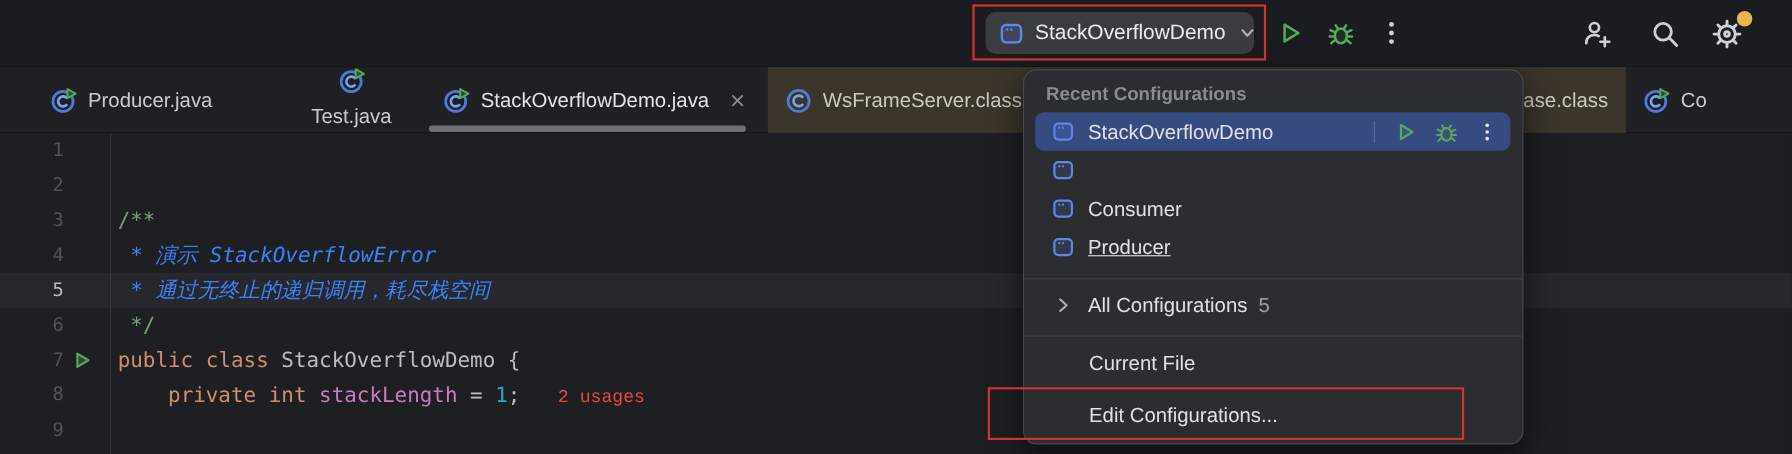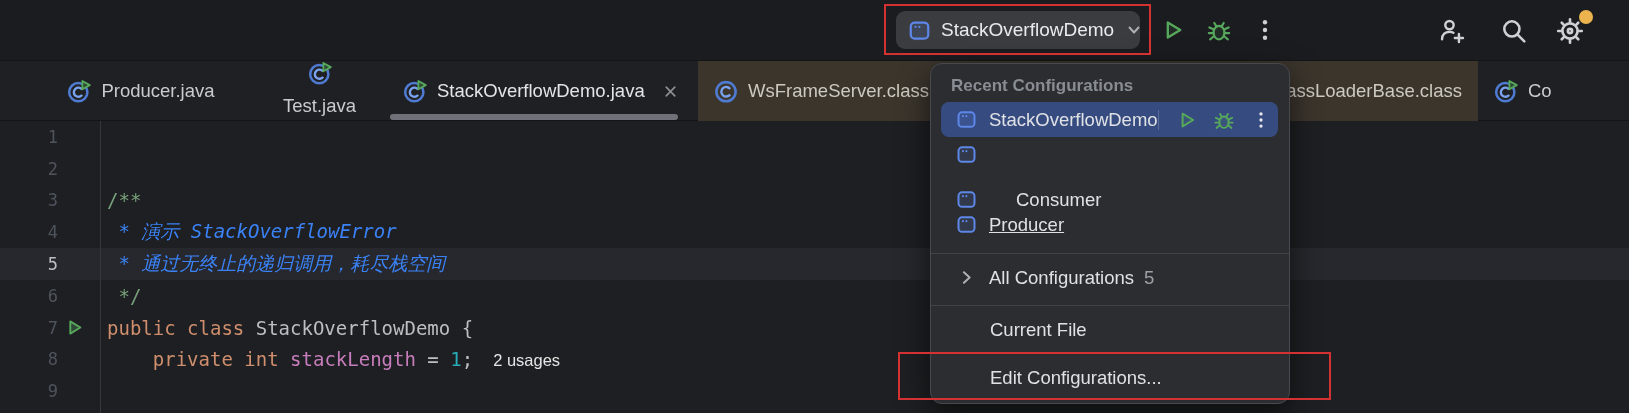--- a/index.html
+++ b/index.html
@@ -71,27 +71,27 @@
     font-family:"DejaVu Sans Mono",monospace; font-size:19px; white-space:pre;
     padding-left:7px; display:flex; align-items:baseline;
   }
   .seg-kw  { color:#CF8E6D; }
   .seg-pl  { color:#BCBEC4; }
   .seg-doc { color:#78A07A; }
   .seg-doci{ color:#3b82f6; font-style:italic; }
   .seg-fld { color:#C77DBB; }
   .seg-num { color:#29ABB7; }
   .inlay {
-    font-family:Liberation Sans, sans-serif;
-    font-size:16.5px; color:#e5e5e5; margin-left:20px; font-style:normal;
+    font-family:Liberation Mono, monospace;
+    font-size:16.5px; color:#ef4444; margin-left:34px; font-style:normal;
   }
 
   
   .popup {
-    position:absolute; left:930px; top:63px; width:360px; height:341px;
+    position:absolute; left:930px; top:63px; width:455px; height:341px;
     background:#2B2D30; border:1px solid #47494E; border-radius:12px;
     box-shadow:0 10px 30px rgba(0,0,0,.6);
     z-index:10;
   }
   .pp-header {
     position:absolute; left:20px; top:12px; font-size:17px; font-weight:bold; color:#888C93;
   }
   .pp-item {
     position:absolute; left:10px; right:11px; height:35px;
     display:flex; align-items:center; padding:0 10px 0 15px;
@@ -172,21 +172,21 @@
       <circle cx="10" cy="10" r="5.4"></circle>
           <circle cx="10" cy="10" r="1.5"></circle>
       <path d="M10 1.6 V4 M10 16 V18.4 M1.6 10 H4 M16 10 H18.4 M4.1 4.1 L5.8 5.8 M14.2 14.2 L15.9 15.9 M15.9 4.1 L14.2 5.8 M5.8 14.2 L4.1 15.9"></path>
         </g>
       </svg>
     </span>
   <span class="badge-dot"></span>
 </div>
 
 <div class="tabbar" id="tabbar">
-    <div class="tab" style="left: 30px; width: 222px; justify-content: center;">
+    <div class="tab" style="left: 30px; width: 222px;">
       <span>
         <svg width="24" height="24" viewBox="0 0 20 20" fill="none" xmlns="http://www.w3.org/2000/svg">
           <circle cx="9.4" cy="11" r="7.6" stroke="#4E7AD1" stroke-width="2.1"></circle>
       <path d="M12.6 8.8 a3.8 3.8 0 1 0 0 4.4" stroke="#7BA2EE" stroke-width="2"></path>
       <path d="M12.8 1.6 L19 5.1 L12.8 8.6 Z" fill="#2F4A36" stroke="#57A85C" stroke-width="1.5" stroke-linejoin="round"></path>
         </svg>
       </span>
       <span>Producer.java</span>
     </div>
     <div class="tab" style="left: 252px; width: 135px; flex-direction: column;">
@@ -337,21 +337,21 @@
       </div>
       <div class="pp-item" style="top: 73px;">
         <span>
           <svg width="21" height="21" viewBox="0 0 20 20" fill="none" xmlns="http://www.w3.org/2000/svg">
             <rect x="2.4" y="3.2" width="15.2" height="13.8" rx="3.4" stroke="#5D87E8" stroke-width="1.9" fill="rgba(93,135,232,.14)"></rect>
       <circle cx="6.6" cy="6.8" r="1" fill="#5D87E8"></circle>
             <circle cx="9.9" cy="6.8" r="1" fill="#5D87E8"></circle>
           </svg>
         </span>
       </div>
-      <div class="pp-item" style="top: 118px; gap: 27px;">
+      <div class="pp-item" style="top: 108px;">
         <span>
           <svg width="21" height="21" viewBox="0 0 20 20" fill="none" xmlns="http://www.w3.org/2000/svg">
             <rect x="2.4" y="3.2" width="15.2" height="13.8" rx="3.4" stroke="#5D87E8" stroke-width="1.9" fill="rgba(93,135,232,.14)"></rect>
       <circle cx="6.6" cy="6.8" r="1" fill="#5D87E8"></circle>
             <circle cx="9.9" cy="6.8" r="1" fill="#5D87E8"></circle>
           </svg>
         </span>
         <span class="pp-label">Consumer</span>
       </div>
       <div class="pp-item" style="top: 143px; text-decoration: underline;">

